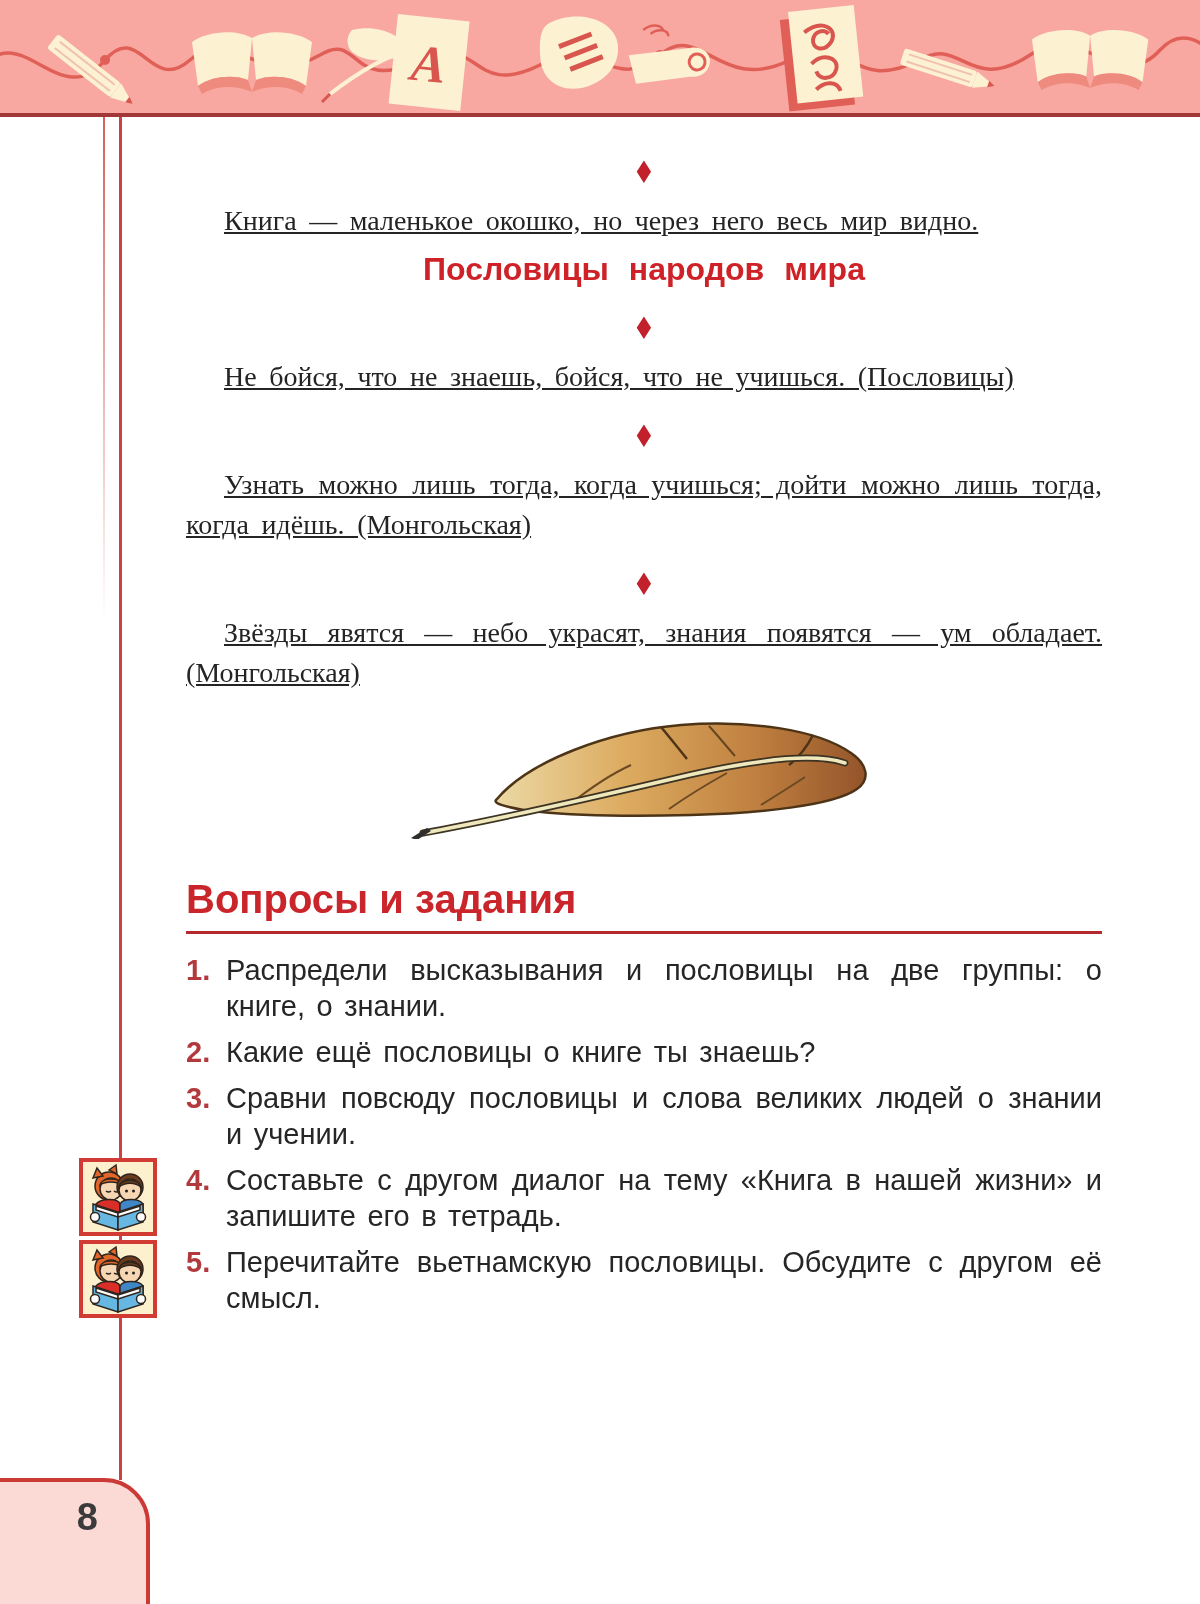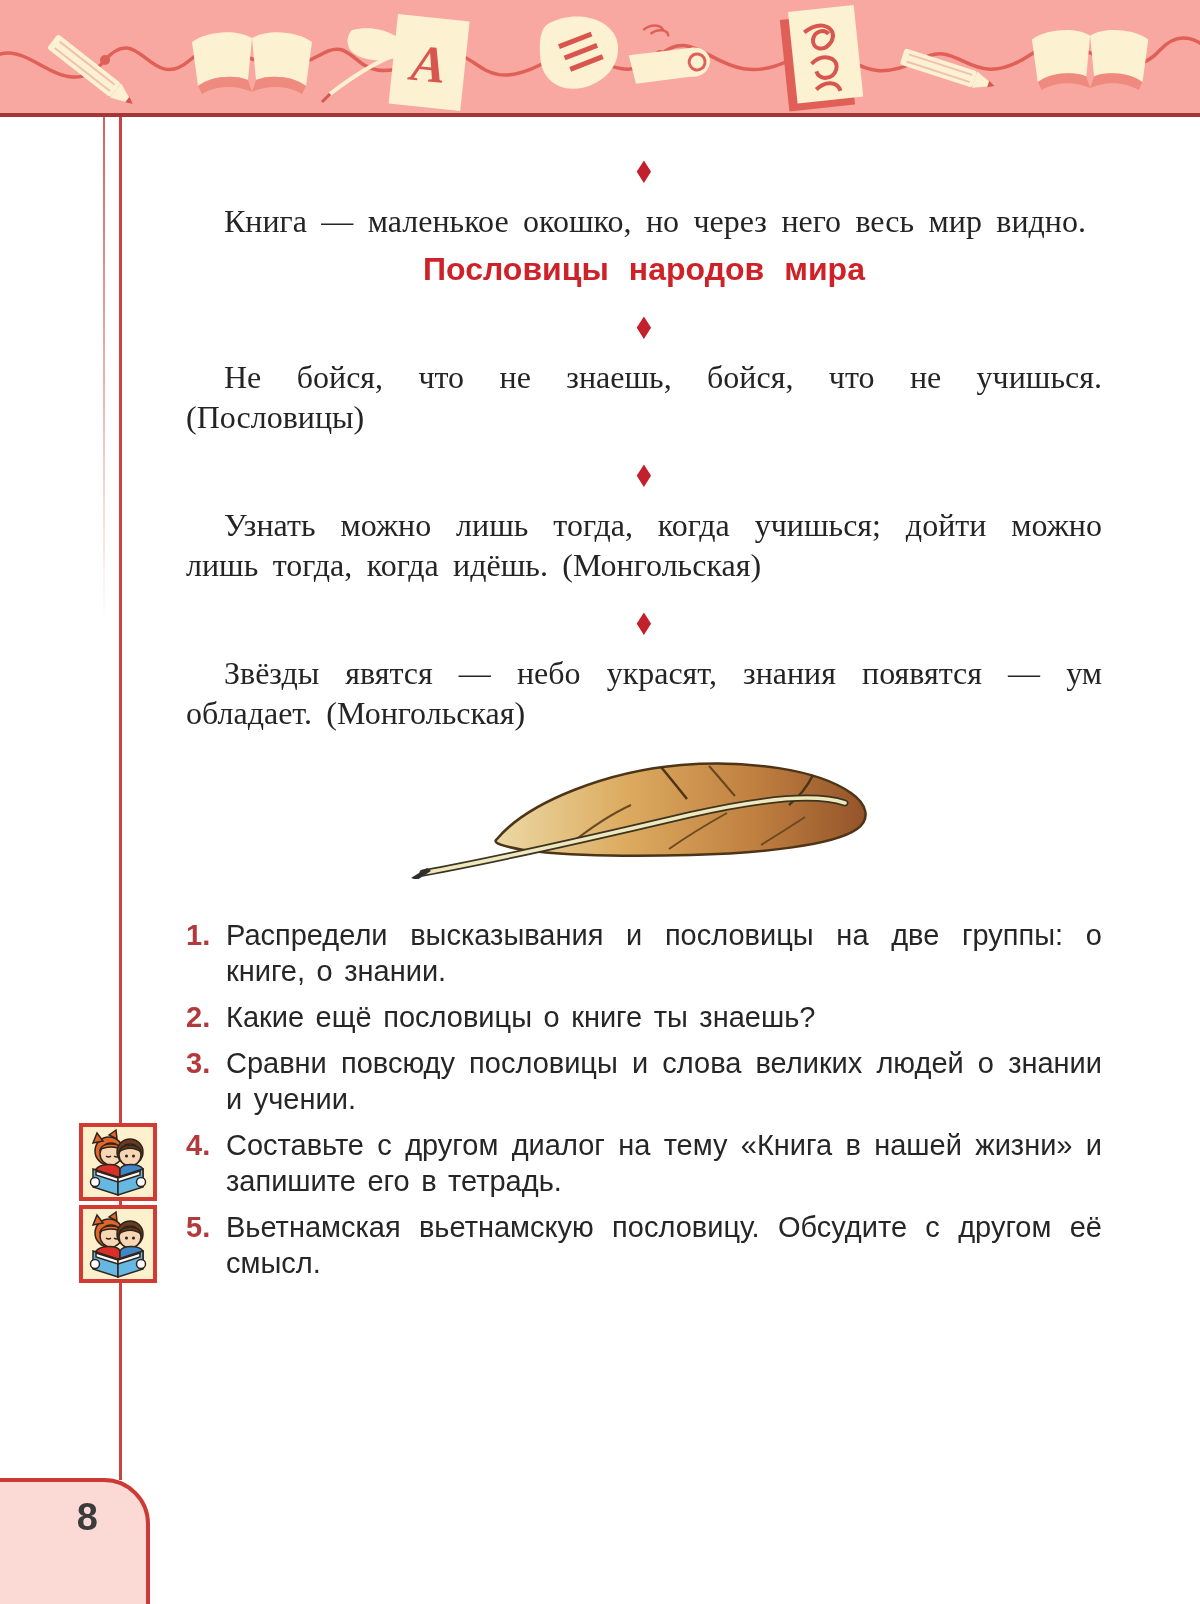--- a/index.html
+++ b/index.html
@@ -10,22 +10,22 @@
   }
   
   .top-band{position:absolute;top:0;left:0;width:1200px;height:117px;}
   
   .v-line{position:absolute;left:119px;top:117px;width:3px;height:1363px;background:#c94340;}
   .v-line-thin{position:absolute;left:103px;top:117px;width:2px;height:505px;
     background:linear-gradient(#d4605c 0%, rgba(212,96,92,0) 100%);}
   
   .content{position:absolute;left:186px;top:117px;width:916px;}
   .prose{
-    font-size:32px;line-height:40px;margin:0 0 8px 0;
-    text-align:justify;text-indent:38px;word-spacing:0.2em;color:#242424;
+    font-size:28px;line-height:40px;margin:0 0 8px 0;
+    text-align:justify;text-indent:38px;word-spacing:0.2em;color:#242424;text-decoration:underline;
   }
   .diamond-row{height:34px;line-height:34px;text-align:center;margin:22px 0 12px 0;}
   #epigraph .diamond-row:first-child{margin-top:38px;}
   .diamond-glyph{
     font-family:"DejaVu Sans",sans-serif;font-size:31px;color:#c2202a;
     display:inline-block;transform:scaleX(0.82);
   }
   .proverb-heading{
     margin:4px 0 16px 0;text-align:center;
     font-family:"Liberation Sans","DejaVu Sans",sans-serif;
@@ -156,20 +156,21 @@
         <path d="M160,96 C180,80 200,66 222,56" stroke="#6b4a22" stroke-width="2" fill="none"></path>
         <path d="M260,100 C280,86 300,74 318,64" stroke="#6b4a22" stroke-width="2" fill="none"></path>
         <path d="M352,96 C368,86 384,76 396,68" stroke="#6b4a22" stroke-width="2" fill="none"></path>
         <path d="M14,124 C80,112 170,92 280,66 C350,50 406,44 436,54" fill="none" stroke="#3c3322" stroke-width="7" stroke-linecap="round"></path>
         <path d="M14,124 C80,112 170,92 280,66 C350,50 406,44 436,54" fill="none" stroke="#f0e8bd" stroke-width="3.5" stroke-linecap="round"></path>
         <path d="M2,129 L18,119 L22,122 L8,131 Z" fill="#2e2e2e"></path>
       </svg>
     </div>
 
     <div class="q-section">
+      <h2 class="q-title">Вопросы и задания</h2>
       <div class="q-list" id="questions-list">
           <div class="q-item">
             <span class="q-num">1.</span>
             <div class="q-text">Распредели высказывания и пословицы на две группы: о книге, о знании.</div>
           </div>
           <div class="q-item">
             <span class="q-num">2.</span>
             <div class="q-text">Какие ещё пословицы о книге ты знаешь?</div>
           </div>
           <div class="q-item">
@@ -235,21 +236,21 @@
         <path d="M10,42 L35,50 L35,68 L10,60 Z" fill="#66b8e2"></path>
         <path d="M60,42 L35,50 L35,68 L60,60 Z" fill="#66b8e2"></path>
         <path d="M13,44 L35,51 L35,55 L13,48 Z" fill="#ffffff"></path>
         <path d="M57,44 L35,51 L35,55 L57,48 Z" fill="#ffffff"></path>
         <circle cx="12" cy="55" r="4.5" fill="#ffffff"></circle>
         <circle cx="58" cy="55" r="4.5" fill="#ffffff"></circle>
       </g>
     </svg>
   </span>
 <span class="q-num">5.</span>
-            <div class="q-text">Вьетнамская вьетнамскую пословицу. Обсудите с другом её смысл.</div>
+            <div class="q-text">Перечитайте вьетнамскую пословицы. Обсудите с другом её смысл.</div>
           </div>
         </div>
     </div>
 
   </div>
 
   <div class="page-tab">
     <span class="page-num">8</span>
   </div>
 

